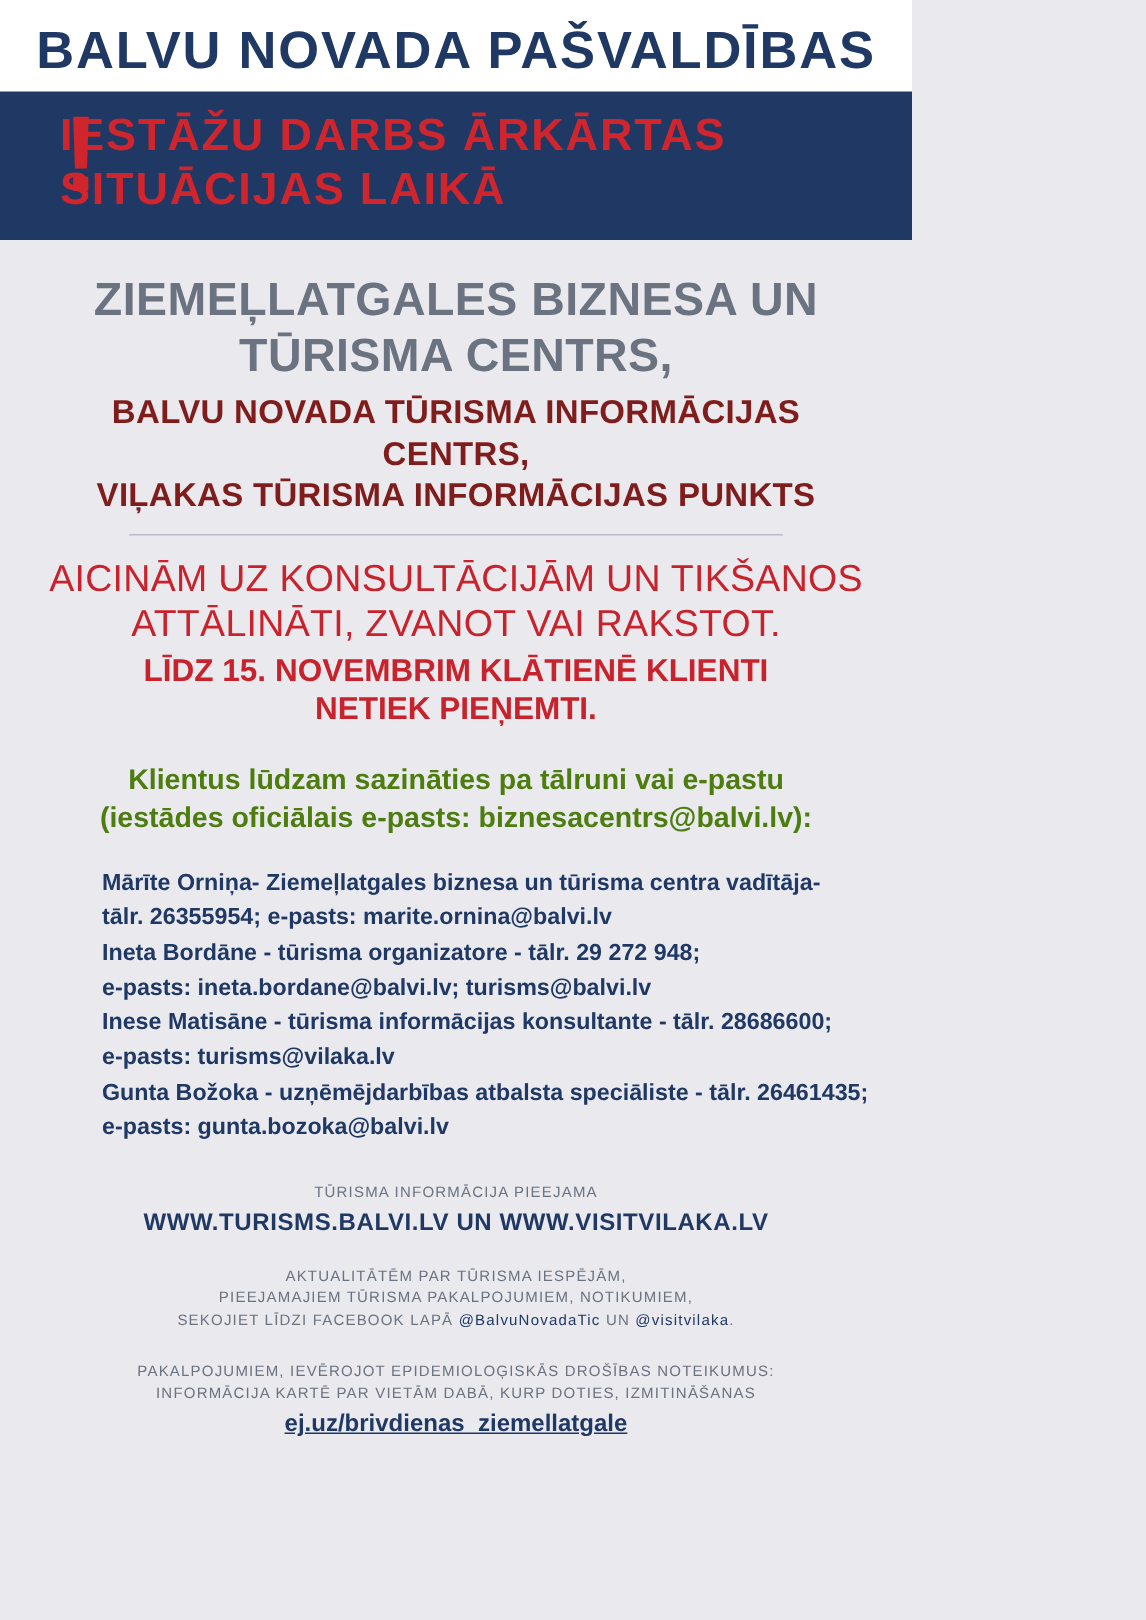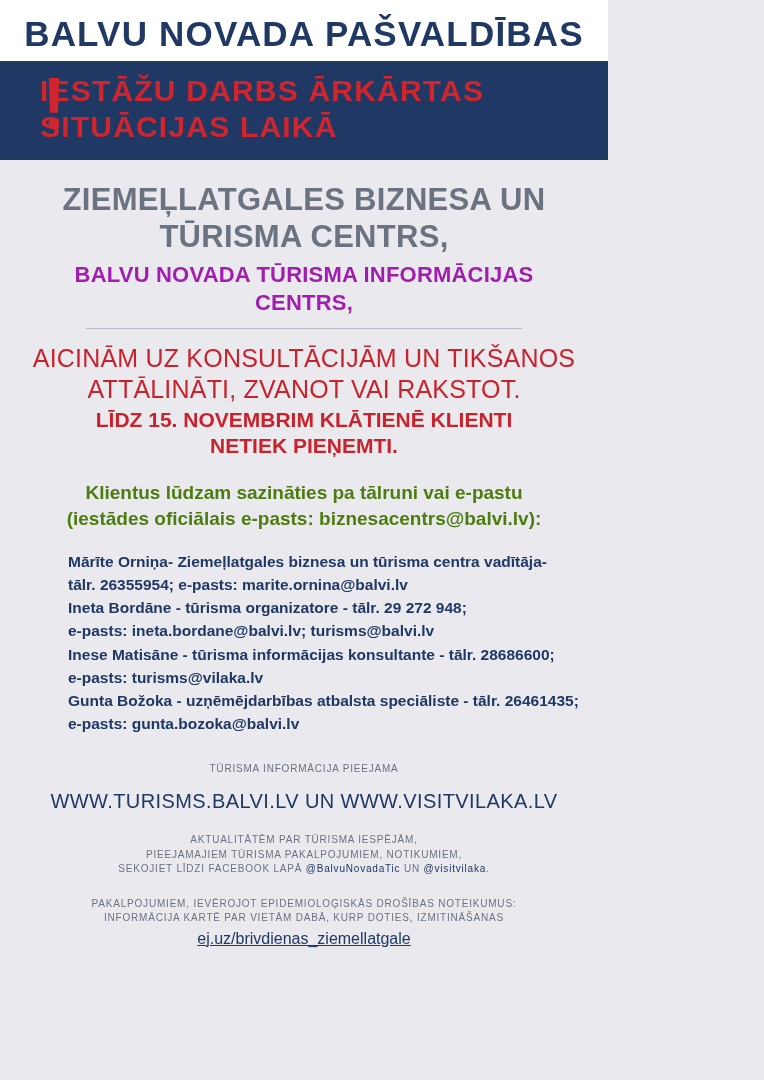--- a/index.html
+++ b/index.html
@@ -65,21 +65,21 @@
     text-align: center;
   }
   .org-main {
     color: #6b7280;
     font-size: 31px;
     font-weight: bold;
     line-height: 1.18;
     letter-spacing: 0.3px;
   }
   .org-sub {
-    color: #a21caf;
+    color: #7f1d1d;
     font-size: 22px;
     font-weight: bold;
     line-height: 1.25;
     margin-top: 6px;
     letter-spacing: 0.2px;
   }
   .rule {
     border: none;
     border-top: 1px solid #b9bcc6;
     margin: 12px 58px 14px 58px;
@@ -123,35 +123,35 @@
   }
   .f-label {
     color: #6b7280;
     font-size: 10px;
     font-weight: normal;
     letter-spacing: 0.8px;
     line-height: 1.45;
   }
   .f-links {
     color: #1f3864;
-    font-size: 20px;
-    font-weight: normal;
+    font-size: 16px;
+    font-weight: bold;
     letter-spacing: 0.4px;
-    margin-top: 14px;
+    margin-top: 3px;
   }
   .f-block {
     margin-top: 20px;
   }
   .f-inline-blue {
     color: #1f3864;
   }
   .f-link-underline {
     color: #1f3864;
     font-size: 16px;
-    font-weight: normal;
+    font-weight: bold;
     text-decoration: underline;
     margin-top: 4px;
     display: block;
   }
 </style>
 </head>
 <body>
 
 <div class="page">
 
@@ -168,20 +168,21 @@
 
   <div class="content">
 
     <div class="org-main">
       <div>ZIEMEĻLATGALES BIZNESA UN</div>
       <div>TŪRISMA CENTRS,</div>
     </div>
 
     <div class="org-sub">
       <div>BALVU NOVADA TŪRISMA INFORMĀCIJAS CENTRS,</div>
+      <div>VIĻAKAS TŪRISMA INFORMĀCIJAS PUNKTS</div>
     </div>
 
     <hr class="rule">
 
     <div class="call-red">
       <div>AICINĀM UZ KONSULTĀCIJĀM UN TIKŠANOS</div>
       <div>ATTĀLINĀTI, ZVANOT VAI RAKSTOT.</div>
     </div>
     <div class="call-red-small">
       <div>LĪDZ 15. NOVEMBRIM KLĀTIENĒ KLIENTI</div>

